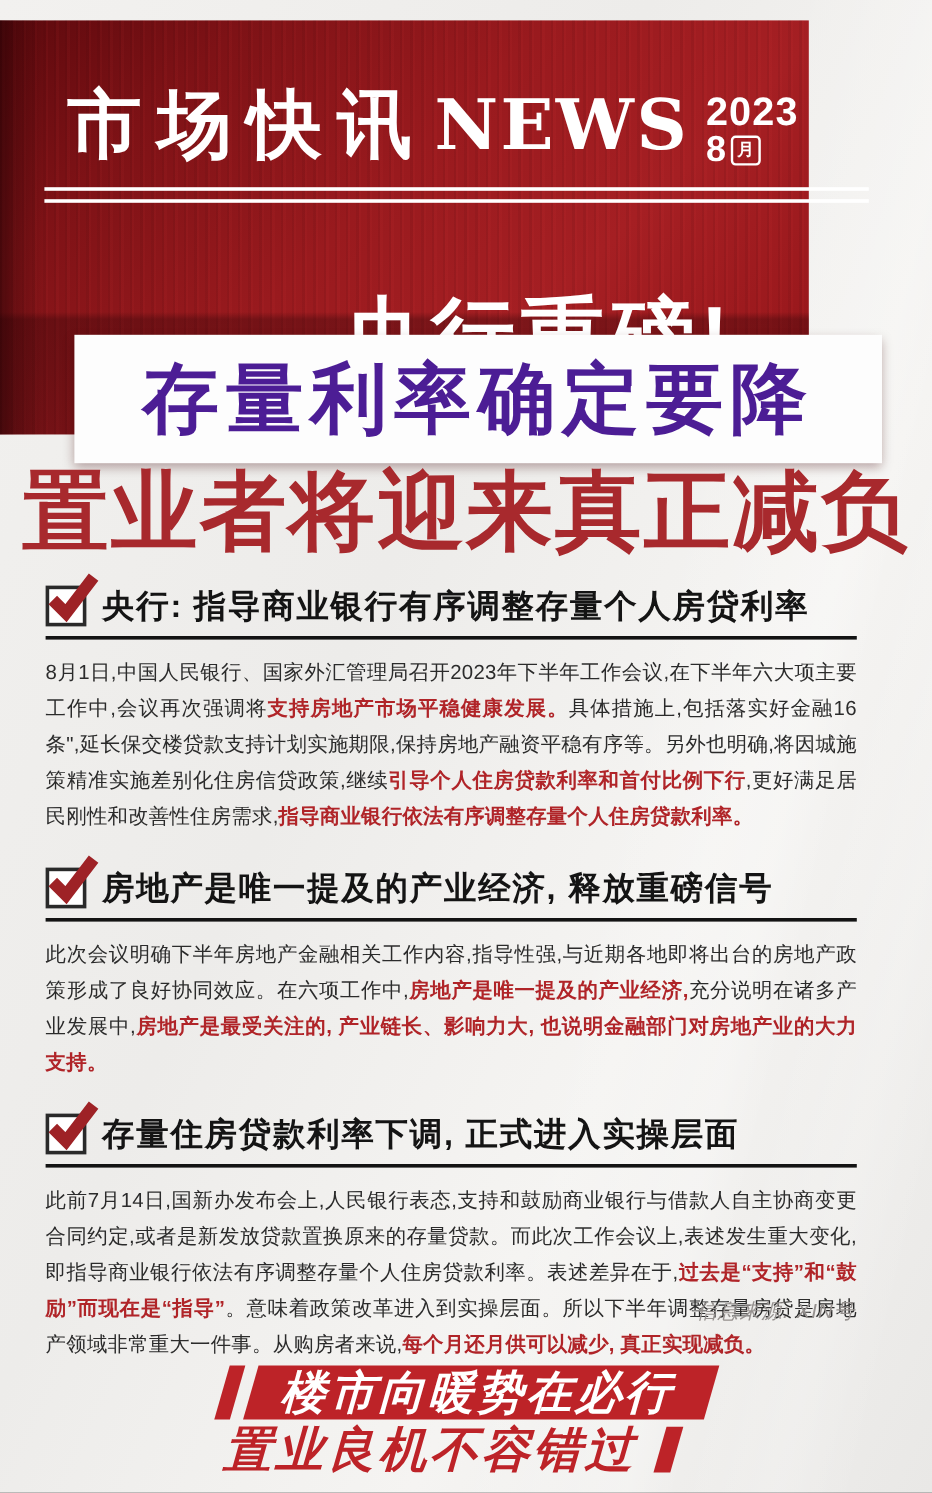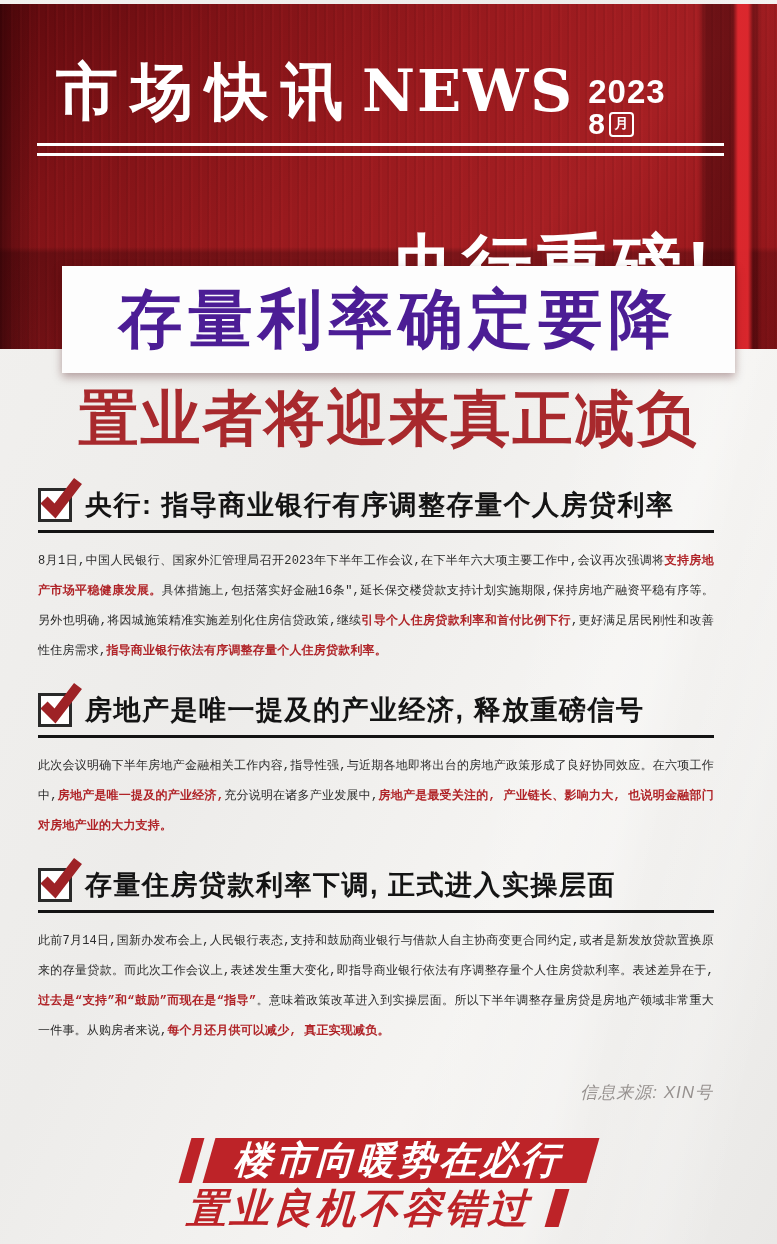--- a/index.html
+++ b/index.html
@@ -8,56 +8,56 @@
     font-family:"Liberation Sans","DejaVu Sans",sans-serif;
     background:linear-gradient(115deg,#f2f1ef 0%,#edecea 40%,#f5f4f2 68%,#e9e8e6 100%);
   }
   .sheen{
     position:absolute;inset:0;pointer-events:none;z-index:1;
     background:linear-gradient(103deg,rgba(255,255,255,0) 62%,rgba(255,255,255,.55) 76%,rgba(255,255,255,0) 80%,rgba(255,255,255,.4) 88%,rgba(255,255,255,0) 94%);
     opacity:.45;
   }
   
   .red-header{
-    position:absolute;top:4px;left:0;width:777px;height:345px;z-index:2;
+    position:absolute;top:17px;left:0;width:674px;height:345px;z-index:2;
     background:
       linear-gradient(90deg, rgba(30,0,3,.55) 0px, rgba(30,0,3,.25) 14px, rgba(30,0,3,0) 36px),
       linear-gradient(90deg, rgba(0,0,0,0) 0px, rgba(0,0,0,0) 698px, rgba(40,2,5,.45) 706px, rgba(40,2,5,.45) 733px, rgba(222,40,46,.95) 738px, rgba(222,40,46,.95) 748px, rgba(40,2,5,.38) 753px, rgba(40,2,5,.30) 757px, rgba(140,22,26,.28) 762px, rgba(140,22,26,.28) 777px),
       linear-gradient(180deg, rgba(0,0,0,0) 0px, rgba(0,0,0,0) 243px, rgba(30,0,4,.30) 249px, rgba(30,0,4,.26) 345px),
       repeating-linear-gradient(90deg, rgba(40,0,5,.07) 0px, rgba(40,0,5,.07) 2px, rgba(255,70,70,.05) 2px, rgba(255,70,70,.05) 4px, rgba(0,0,0,0) 4px, rgba(0,0,0,0) 9px),
       linear-gradient(135deg,#5c090d 0%,#7e1216 20%,#991a1e 45%,#a51f23 68%,#9b191d 88%,#8f1418 100%);
   }
   .mast-row{position:absolute;top:50px;left:56px;display:flex;align-items:flex-start;color:#ffffff;white-space:nowrap;}
   .t-cn{font-size:62px;font-weight:bold;letter-spacing:13px;line-height:76px;}
   .t-en{font-family:"DejaVu Serif","Liberation Serif",serif;font-weight:bold;font-size:58px;line-height:74px;margin-left:6px;letter-spacing:2px;}
-  .date-block{margin-left:14px;padding-top:10px;margin-top:12px;}
+  .date-block{margin-left:14px;padding-top:10px;}
   .year{display:block;font-size:33px;font-weight:bold;letter-spacing:1px;line-height:32px;}
   .month-row{display:flex;align-items:center;margin-top:1px;}
   .month{font-size:30px;font-weight:bold;line-height:30px;}
   .month-box{width:21px;height:21px;margin-left:4px;border:2px solid #ffffff;border-radius:4px;font-size:14px;font-weight:bold;display:flex;align-items:center;justify-content:center;}
   .rules{position:absolute;left:37px;top:139px;width:687px;height:7px;border-top:3px solid #ffffff;border-bottom:3px solid #ffffff;}
   .tagline{position:absolute;top:174px;right:62px;font-size:70px;font-weight:bold;color:#ffffff;letter-spacing:5px;white-space:nowrap;margin-top:43px;}
   .hero-box{
     position:absolute;left:62px;top:262px;width:673px;height:107px;background:#fdfdfd;
     display:flex;align-items:center;justify-content:center;box-shadow:0 4px 9px rgba(60,0,5,.35);
   }
   .hero-box .headline{font-size:64px;font-weight:bold;color:#4c1d95;letter-spacing:6px;white-space:nowrap;}
   .subheadline{
     position:absolute;top:379px;left:0;width:777px;z-index:2;text-align:center;
-    font-size:60px;font-weight:bold;color:#a8292d;letter-spacing:2px;white-space:nowrap;font-family:Liberation Mono, monospace;
+    font-size:72px;font-weight:bold;color:#a8292d;letter-spacing:2px;white-space:nowrap;font-family:Liberation Mono, monospace;
   }
   
   .content{position:absolute;left:38px;top:484px;width:676px;z-index:2;}
   .section{margin-bottom:23px;}
   .h-row{display:flex;align-items:center;gap:13px;height:42px;}
   .checkbox{position:relative;width:28px;height:28px;background:#ffffff;border:3px solid #2a2a2a;flex:none;}
   .checkbox svg{position:absolute;left:-3px;top:-15px;width:46px;height:42px;overflow:visible;}
   .h-text{font-size:27px;font-weight:bold;color:#141414;letter-spacing:1.5px;white-space:nowrap;}
   .rule{border-bottom:3px solid #131313;margin-top:4px;}
-  .para{margin:13px 0 0 0;font-size:12px;line-height:30px;color:#2b2b2b;text-align:justify;letter-spacing:.2px;font-family:Liberation Mono, monospace;}
+  .para{margin:13px 0 0 0;font-size:17px;line-height:30px;color:#2b2b2b;text-align:justify;letter-spacing:.2px;}
   .para .em{color:#b02428;font-weight:bold;}
   .source{position:absolute;top:1081px;right:64px;z-index:2;font-size:17px;color:#96918f;letter-spacing:1px;font-style:italic;}
   
   .banner-area{position:absolute;top:1138px;left:0;width:777px;z-index:2;}
   .row1{display:flex;justify-content:center;align-items:stretch;height:45px;}
   .slash{width:13px;background:#bd2328;transform:skewX(-16deg);flex:none;}
   .slash.l{margin-right:11px;}
   .par{background:#bd2328;transform:skewX(-16deg);padding:0 28px;display:flex;align-items:center;}
   .par .b1{color:#ffffff;font-size:38px;font-weight:bold;letter-spacing:3px;white-space:nowrap;}
   .row2{display:flex;justify-content:center;align-items:center;height:42px;margin-top:4px;transform:translateX(-12px);}

